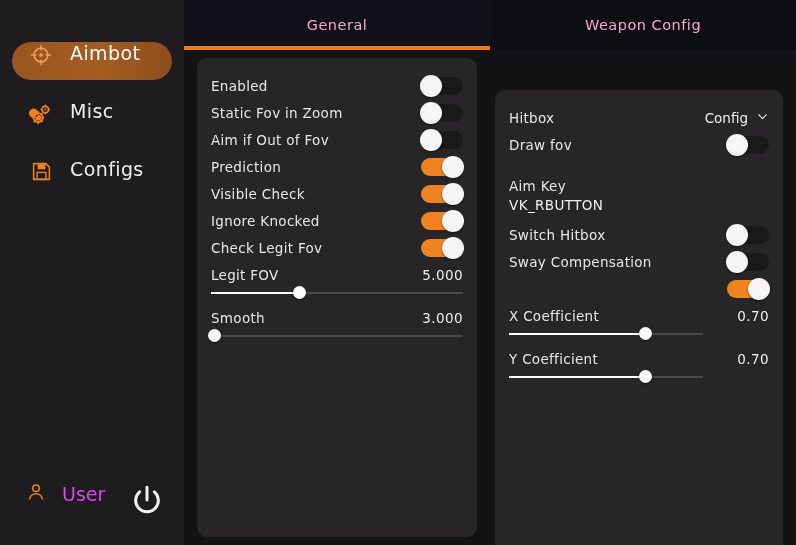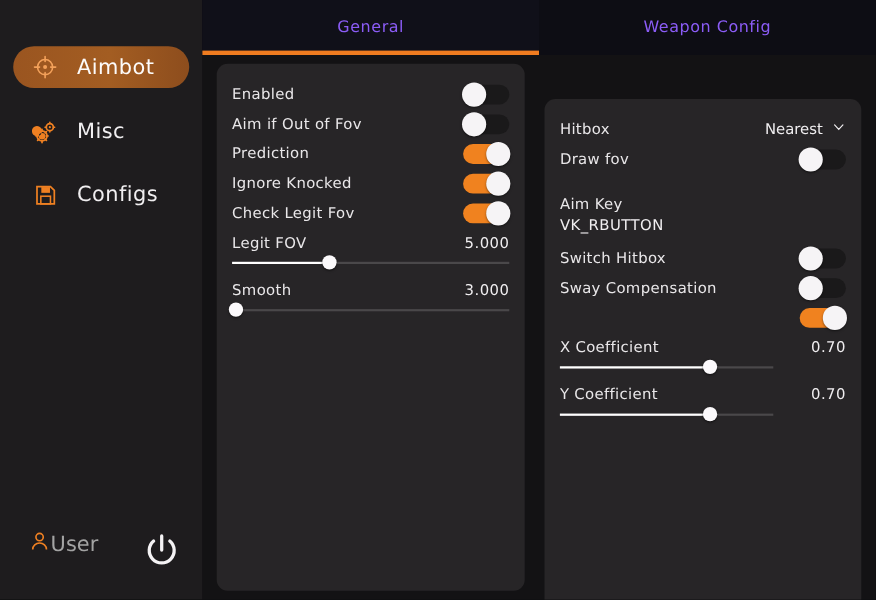--- a/index.html
+++ b/index.html
@@ -17,21 +17,21 @@
 
   
   #sidebar {
     position: absolute; left: 0; top: 0;
     width: 184px; height: 545px;
     background: #1e1c1e;
   }
   #nav { position: absolute; left: 0; top: 42px; width: 184px; }
   .nav-item {
     position: relative;
-    display: flex; align-items: center;
+    display: flex; align-items: flex-start;
     height: 38px;
     margin: 0 12px 20px 12px;
     padding-left: 16px;
     border-radius: 19px;
     cursor: pointer;
   }
   .nav-item.active {
     background: linear-gradient(90deg, #9a5520 0%, #a35d22 55%, #8d4d1d 100%);
   }
   .nav-ico {
@@ -51,22 +51,22 @@
 
   
   #side-footer {
     position: absolute; left: 0; bottom: 8px; width: 184px; height: 64px;
   }
   #user-row {
     position: absolute; left: 26px; top: 8px;
     display: flex; align-items: center;
   }
   #user-name {
-    margin-left: 0;
-    color: #a3a3a3; font-size: 19px;
+    margin-left: 16px;
+    color: #d946ef; font-size: 19px;
     font-family: "DejaVu Sans", sans-serif;
   }
   #user-date {
     position: absolute; left: 26px; top: 36px;
     color: #e9e7e9; font-size: 13px;
     font-family: "DejaVu Sans", sans-serif;
     letter-spacing: .3px;
     margin-top: 44px;
   }
   #power-btn {
@@ -80,21 +80,21 @@
   #tabbar {
     position: absolute; left: 184px; top: 0;
     width: 612px; height: 50px;
     background: #0d0d14;
     display: flex;
   }
   .tab {
     flex: 1 1 50%;
     position: relative;
     display: flex; align-items: center; justify-content: center;
-    color: #8b5cf6;
+    color: #f9a8d4;
     font-size: 14.5px;
     letter-spacing: .5px;
     font-family: "DejaVu Sans", sans-serif;
     cursor: pointer;
     background: #0d0d14;
   }
   .tab.active { background: #101019; }
   .tab.active::after {
     content: "";
     position: absolute; left: 0; right: 0; bottom: 0;
@@ -295,37 +295,51 @@
         <div class="gap14"></div>
 
         <div class="row">
           <span class="row-label">Enabled</span>
           <span class="spacer"></span>
           <span class="toggle">
               <span class="knob"></span>
             </span>
         </div>
 
+        <div class="row">
+          <span class="row-label">Static Fov in Zoom</span>
+          <span class="spacer"></span>
+          <span class="toggle">
+              <span class="knob"></span>
+            </span>
+        </div>
 
         <div class="row">
           <span class="row-label">Aim if Out of Fov</span>
           <span class="spacer"></span>
           <span class="toggle">
               <span class="knob"></span>
             </span>
         </div>
 
         <div class="row">
           <span class="row-label">Prediction</span>
           <span class="spacer"></span>
           <span class="toggle on">
               <span class="knob"></span>
             </span>
         </div>
 
+        <div class="row">
+          <span class="row-label">Visible Check</span>
+          <span class="spacer"></span>
+          <span class="toggle on">
+              <span class="knob"></span>
+            </span>
+        </div>
 
         <div class="row">
           <span class="row-label">Ignore Knocked</span>
           <span class="spacer"></span>
           <span class="toggle on">
               <span class="knob"></span>
             </span>
         </div>
 
         <div class="row">
@@ -368,21 +382,21 @@
     </div>
 
     <div class="panel" id="panel-right">
       <div class="panel-inner">
         <div class="gap14"></div>
 
         <div class="row">
           <span class="row-label">Hitbox</span>
           <span class="spacer"></span>
           <span class="dropdown">
-            <span class="dd-val">Nearest</span>
+            <span class="dd-val">Config</span>
             <span>
               <svg width="13" height="13" viewBox="0 0 24 24" fill="none" stroke="#f0eef0" stroke-width="2" stroke-linecap="round">
                 <path d="M5 8.5 12 16l7-7.5"></path>
               </svg>
             </span>
           </span>
         </div>
 
         <div class="row">
           <span class="row-label">Draw fov</span>

